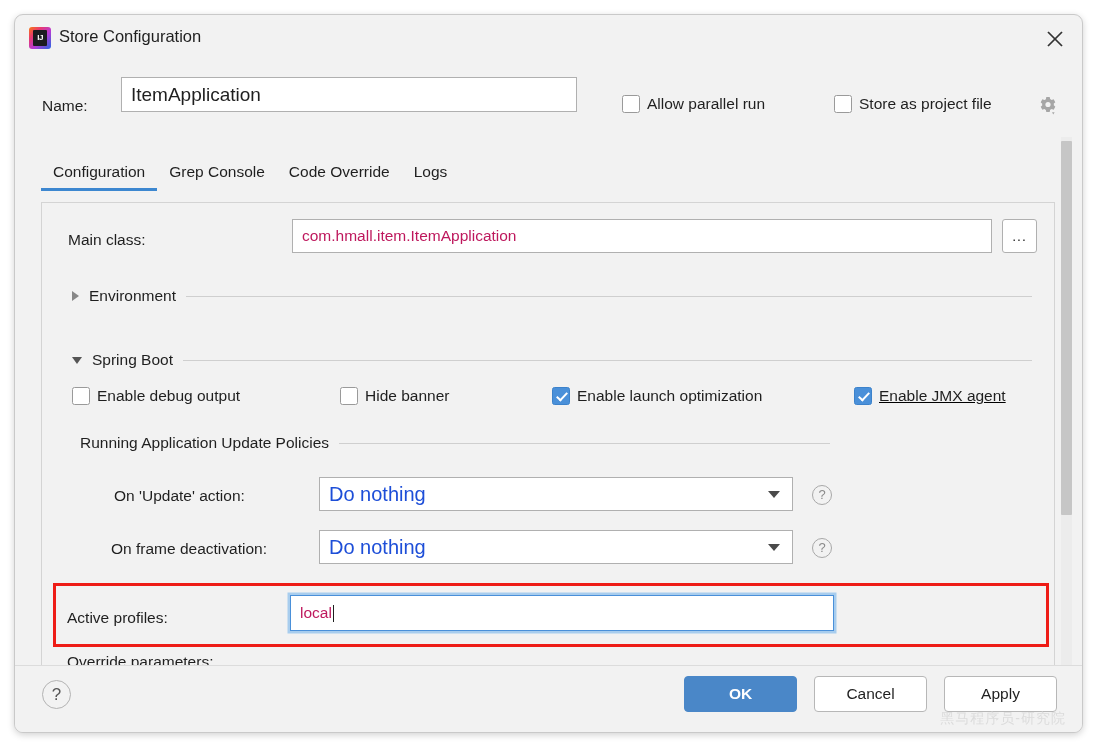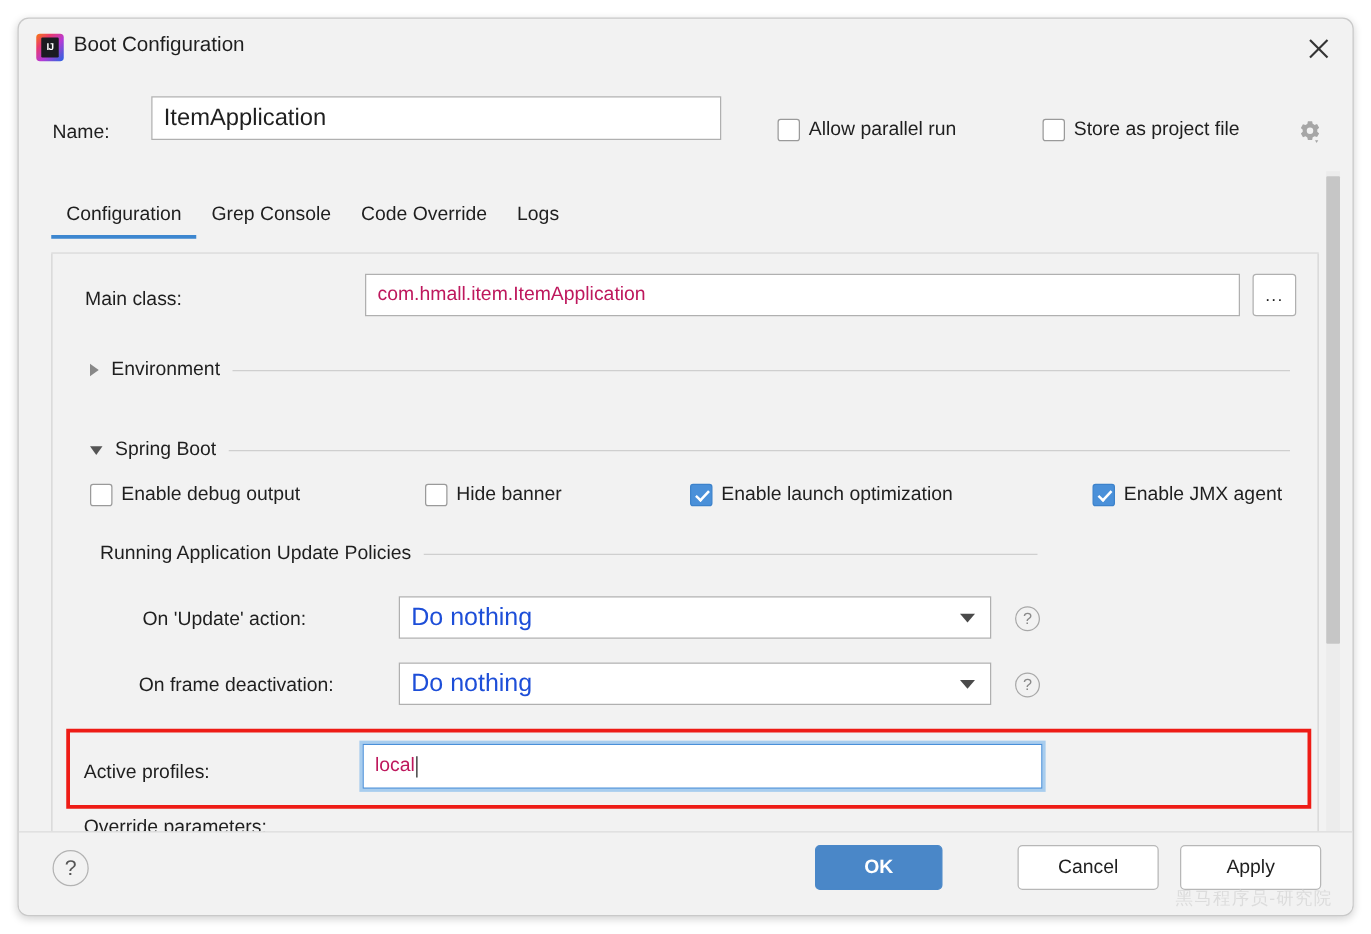--- a/index.html
+++ b/index.html
@@ -399,21 +399,21 @@
     border: 1px solid #b7b7b7;
     background: #ffffff;
     color: #1f1f1f;
   }
   .btn.primary {
     background: #4a87c8;
     border-color: #4a87c8;
     color: #ffffff;
     font-weight: bold;
   }
-  #btn-ok     { left: 637px; top: 661px; width: 102px; }
+  #btn-ok     { left: 669px; top: 661px; width: 113px; }
   #btn-cancel { left: 799px; top: 661px; width: 113px; }
   #btn-apply  { left: 929px; top: 661px; width: 113px; }
 
   .watermark {
     position: absolute;
     right: 16px;
     bottom: 4px;
     font-size: 14px;
     color: #dcdcdc;
     letter-spacing: 1px;
@@ -423,21 +423,21 @@
 </style>
 </head>
 <body>
 
 <div id="screen">
 
   <div class="dialog">
 
     <div class="titlebar">
       <div class="ij-logo"></div>
-      <div class="title-text">Boot Configuration</div>
+      <div class="title-text">Store Configuration</div>
       <div class="close-btn">
         <svg width="22" height="22" viewBox="0 0 22 22">
           <line x1="4" y1="4" x2="18" y2="18" stroke="#333" stroke-width="1.7"></line>
           <line x1="18" y1="4" x2="4" y2="18" stroke="#333" stroke-width="1.7"></line>
         </svg>
       </div>
     </div>
 
     <div class="name-label">Name:</div>
     <input class="name-input" value="ItemApplication" style="">
@@ -491,21 +491,21 @@
         <span class="chk-label">Enable debug output</span>
       </div>
       <div class="chk-wrap" style="left:298px; top:184px;">
         <span class="chkbox"></span>
         <span class="chk-label">Hide banner</span>
       </div>
       <div class="chk-wrap" style="left:510px; top:184px;">
         <span class="chkbox checked"></span>
         <span class="chk-label">Enable launch optimization</span>
       </div>
-      <div class="chk-wrap" style="left:832px; top:184px;">
+      <div class="chk-wrap" style="left:812px; top:184px;text-decoration:underline;">
         <span class="chkbox checked"></span>
         <span class="chk-label">Enable JMX agent</span>
       </div>
 
       <div class="sub-section" style="left:38px; top:231px; width:750px;">
         <span class="sub-title">Running Application Update Policies</span>
         <span class="section-rule"></span>
       </div>
 
       <div class="row-label" style="left:72px; top:284px;">On 'Update' action:</div>

